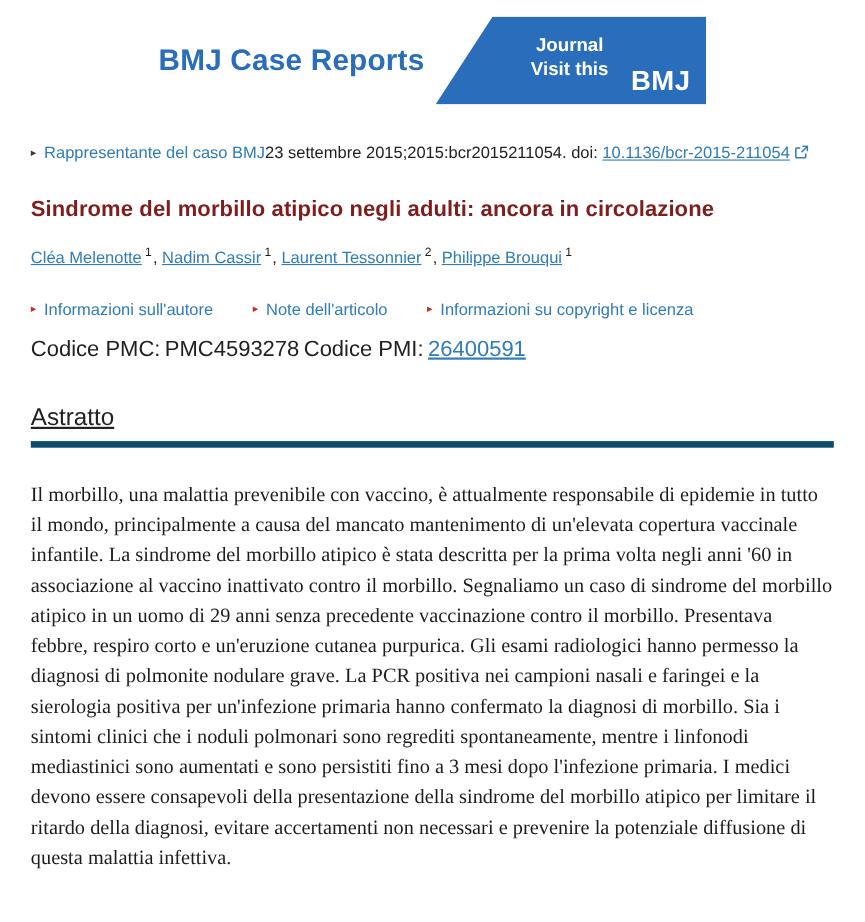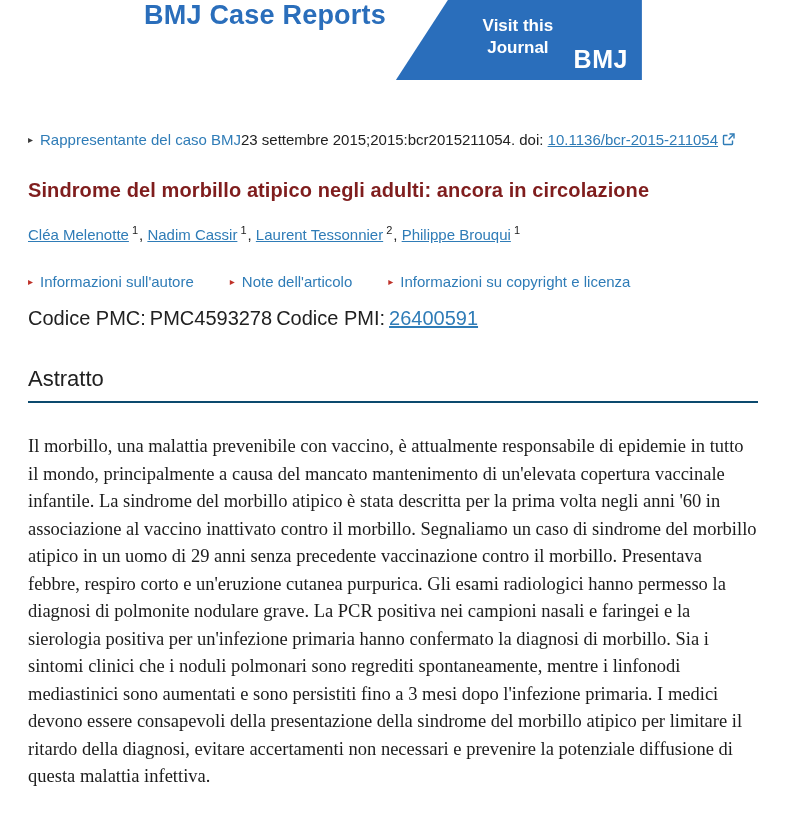--- a/index.html
+++ b/index.html
@@ -7,22 +7,22 @@
   body {
     width: 786px; height: 838px;
     overflow: hidden;
     background: #ffffff;
     color: #212121;
     font-family: "Liberation Sans", "DejaVu Sans", sans-serif;
   }
 
   
   .header {
-    display: flex; justify-content: center; align-items: flex-start;
-    height: 95px;
+    display: flex; justify-content: center; align-items: center;
+    padding-top: 15px; height: 95px;
   }
   .journal-title {
     color: #2a6ebb; font-size: 27px; font-weight: 700;
     text-decoration: none; margin-right: 10px; letter-spacing: 0.2px;
   }
   .banner {
     position: relative; display: block;
     width: 246px; height: 80px;
     background: #2a6ebb;
     clip-path: polygon(52px 0, 100% 0, 100% 100%, 0 100%);
@@ -62,38 +62,38 @@
 
   .meta-links { margin-top: 30px; font-size: 15px; display: flex; gap: 36px; }
   .meta-item { white-space: nowrap; }
   .meta-item a { color: #2f7cb7; text-decoration: none; cursor: pointer; }
 
   .ids { margin-top: 17px; font-size: 20px; }
   .ids .seg { margin-right: 4px; }
 
   .abstract-heading {
     margin: 36px 0 0; font-size: 22px; font-weight: 400; color: #212121;
-    padding-bottom: 9px; border-bottom: 2px solid #0c4a6e;
+    padding-bottom: 9px; border-bottom: 6px solid #0c4a6e; text-decoration: underline;
   }
 
   .abstract-text {
     margin: 30px 0 0;
     font-family: "Liberation Serif", "DejaVu Serif", serif;
     font-size: 18.5px; line-height: 27.5px; color: #1c1c1c;
   }
 </style>
 </head>
 <body>
 
 <div class="header">
   <a class="journal-title">BMJ Case Reports</a>
   <a class="banner">
     <span class="visit">
+      <span>Journal</span>
       <span>Visit this</span>
-      <span>Journal</span>
     </span>
     <span class="bmj-logo">BMJ</span>
   </a>
 </div>
 
 <div class="content">
 
   <div class="citation">
     <span class="bullet bullet-dark">▸</span><a class="plain-link">Rappresentante del caso BMJ</a><span>23 settembre 2015;2015:bcr2015211054. doi: </span><a class="under-link">10.1136/bcr-2015-211054</a><svg class="ext-icon" width="13" height="13" viewBox="0 0 13 13">
       <path d="M5.5 2.5H2.2c-.4 0-.7.3-.7.7v7.6c0 .4.3.7.7.7h7.6c.4 0 .7-.3.7-.7V7.5" fill="none" stroke="#2f7cb7" stroke-width="1.4"></path>

